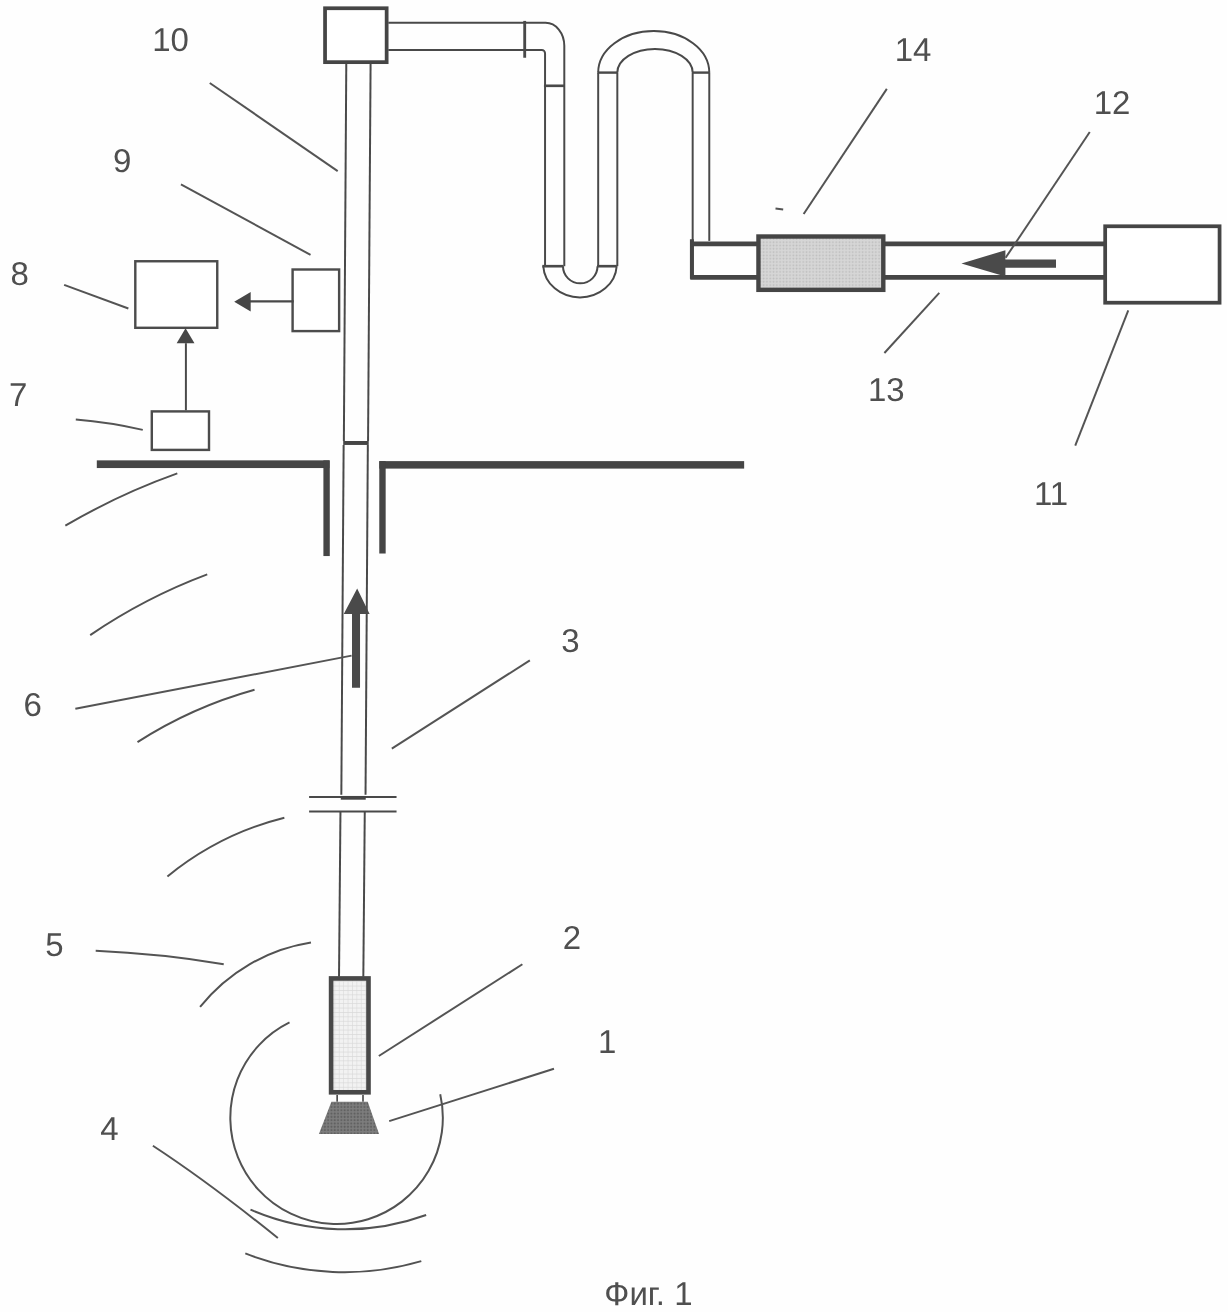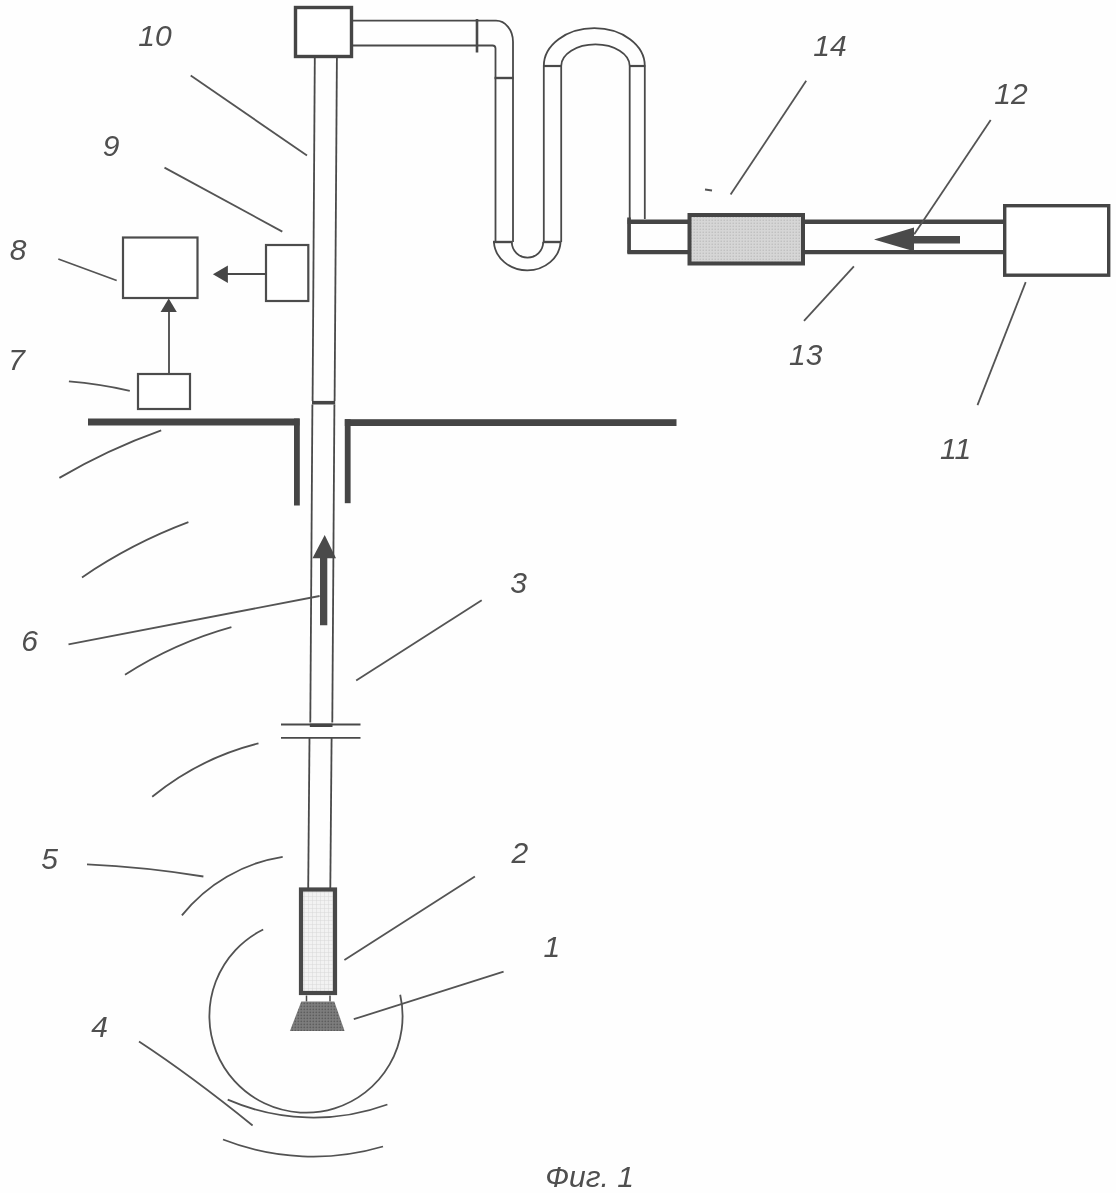--- a/index.html
+++ b/index.html
@@ -1,16 +1,16 @@
 <!DOCTYPE html>
 <html><head>
 <meta charset="utf-8">
 <style>
 html,body{margin:0;padding:0;background:#fff;}
-#page{width:1116px;height:1193px;position:relative;background:#fefefe;overflow:hidden;font-style:italic;}
+#page{width:1116px;height:1193px;position:relative;background:#fefefe;overflow:hidden;}
 text{font-family:"Liberation Sans",sans-serif;fill:#4f4f4f;}
 </style>
 </head>
 <body>
 <div id="page">
 <svg width="1116" height="1193" viewBox="0 0 1116 1193">
 <defs>
 <pattern id="lt" width="4" height="4" patternUnits="userSpaceOnUse">
   <rect width="4" height="4" fill="#f2f2f2"></rect>
   <path d="M0,0H4M0,0V4" stroke="#d8d8d8" stroke-width="1"></path>

